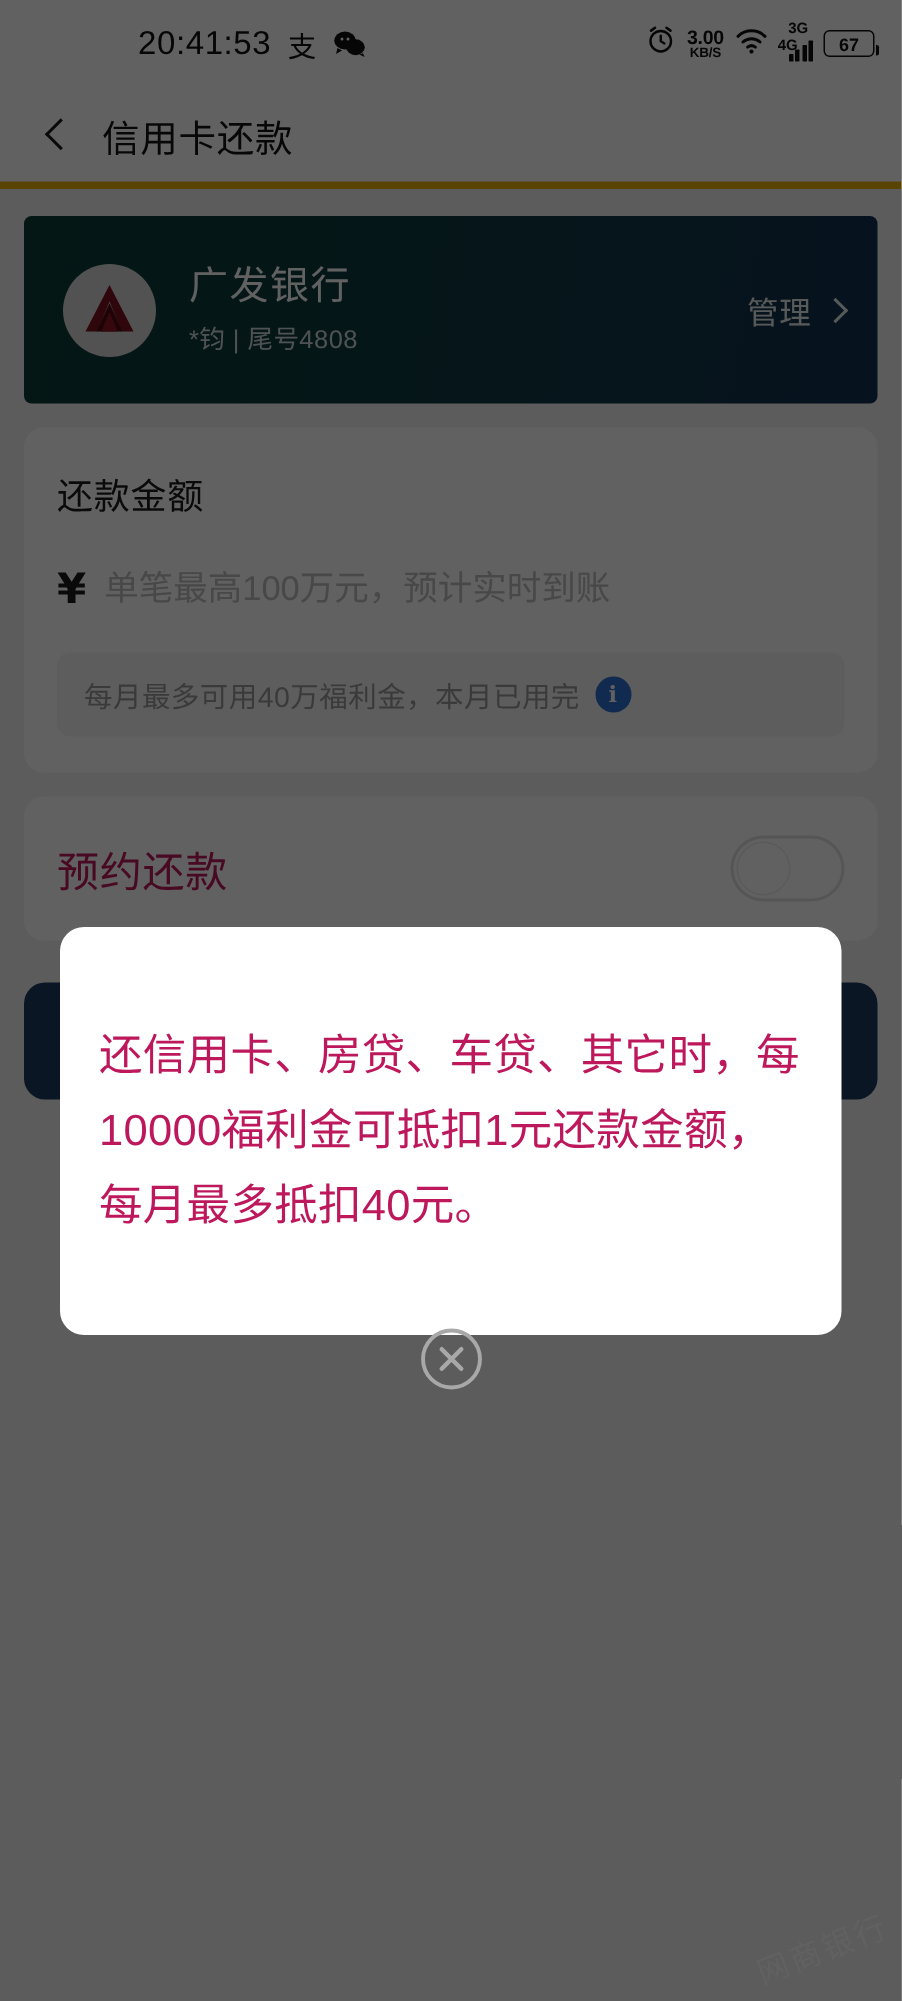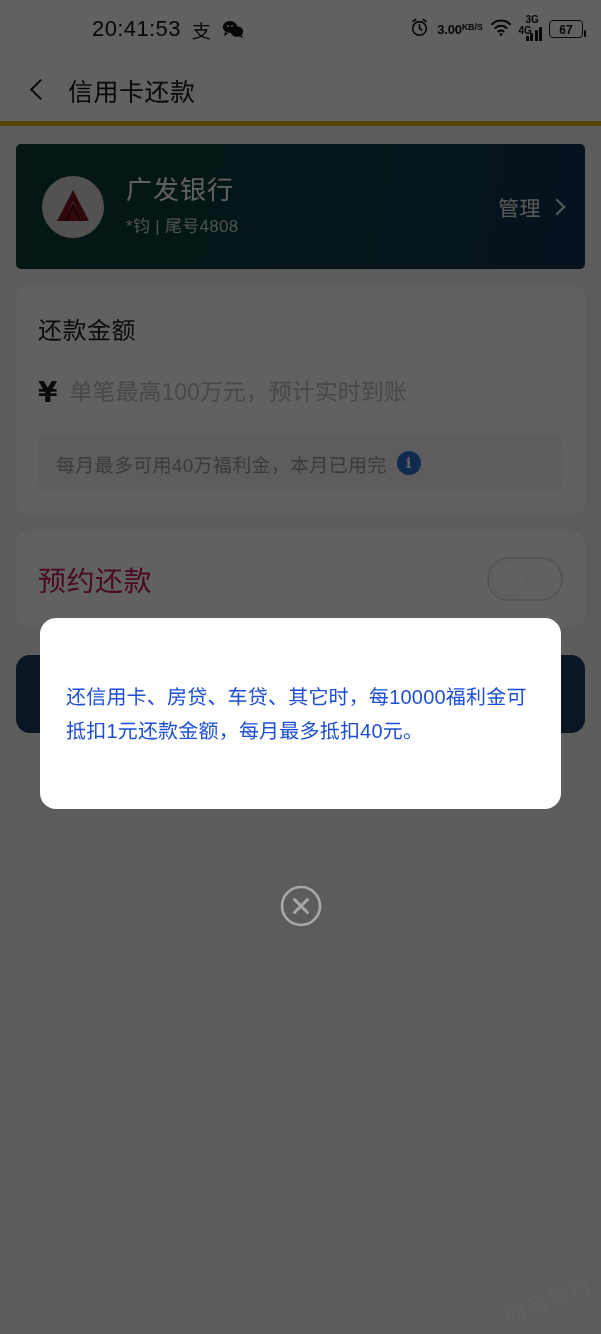--- a/index.html
+++ b/index.html
@@ -50,21 +50,22 @@
   }
   .sb-wechat-ico { display: block; }
   .sb-right {
     margin-left: auto;
     display: flex;
     align-items: center;
     gap: 7px;
   }
   .sb-net {
     display: flex;
-    flex-direction: row;
+    flex-direction: column;
+    align-items: center;
     line-height: 1;
     margin-left: 1px;
   }
   .sb-net .kb {
     font-size: 13px;
     color: #111;
     font-weight: 600;
     letter-spacing: -.2px;
   }
   .sb-net .unit {
@@ -328,23 +329,23 @@
   .modal {
     position: absolute;
     left: 40px;
     top: 618px;
     width: 521px;
     background: #ffffff;
     border-radius: 16px;
     padding: 62px 26px 60px;
   }
   .modal-text {
-    font-size: 20px;
+    font-size: 29px;
     line-height: 1.72;
-    color: #1d4ed8;
+    color: #be185d;
     letter-spacing: .2px;
   }
 
   .modal-close {
     position: absolute;
     left: 50%;
     top: 884px;
     transform: translateX(-50%);
     width: 46px;
     height: 46px;

